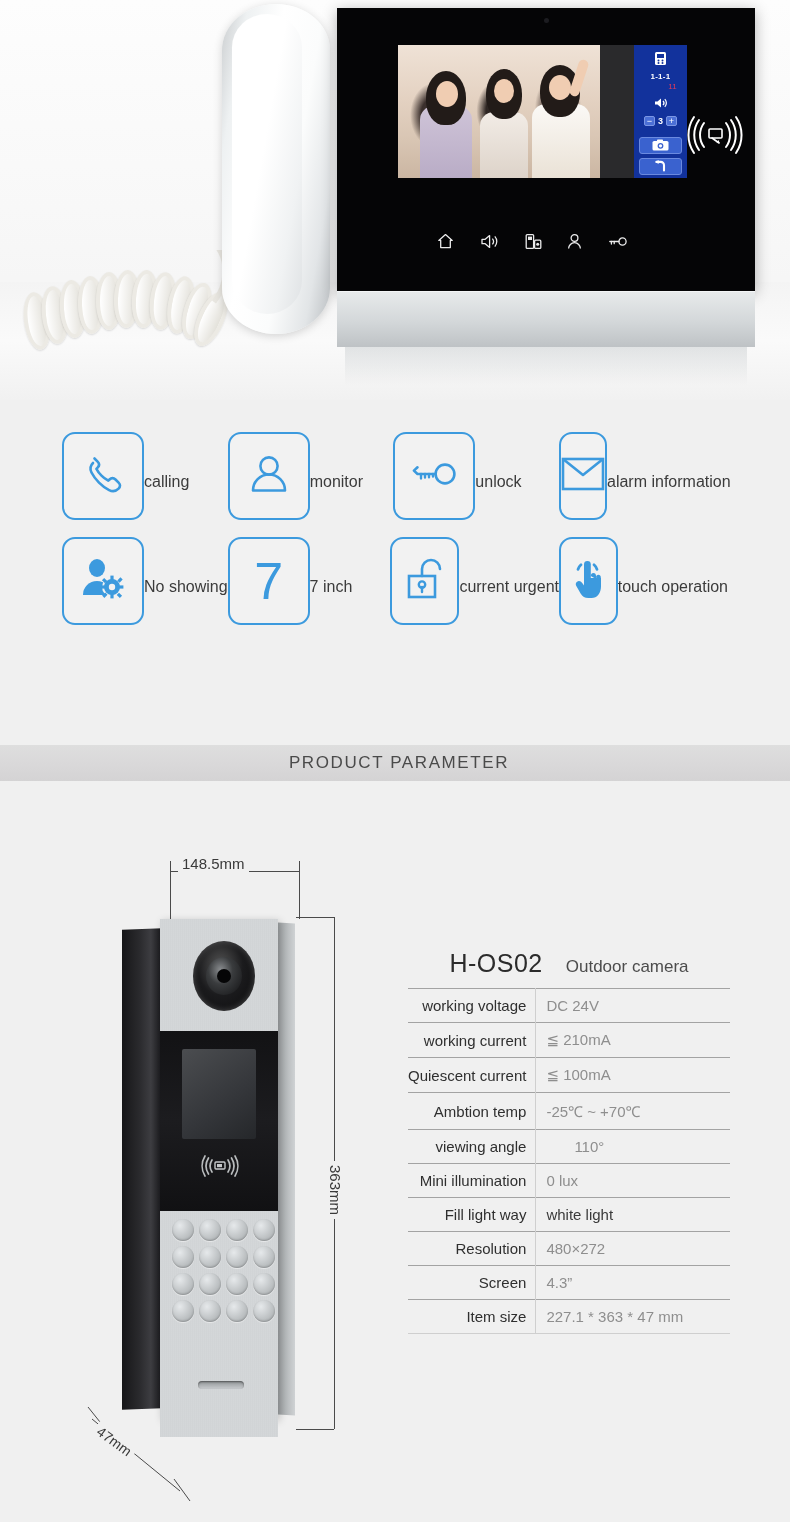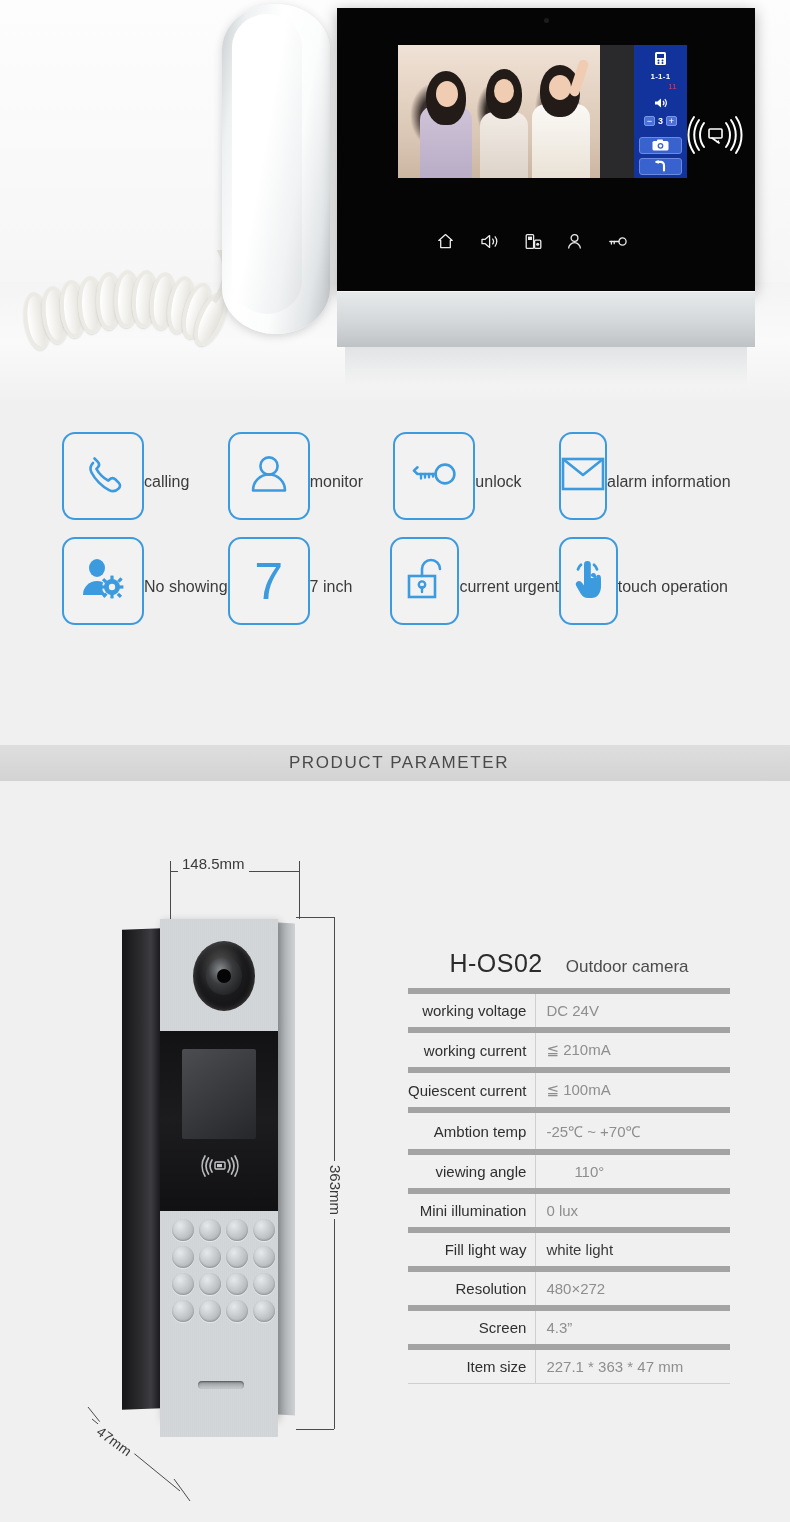--- a/index.html
+++ b/index.html
@@ -274,21 +274,21 @@
 
   
   .spec { position:absolute; left:408px; top:158px; width:322px; }
   .spec-title {
     display:flex; align-items:baseline; justify-content:center;
     gap:23px; padding-bottom:10px;
   }
   .spec-model { font-size:25px; color:#2b2b2b; letter-spacing:.5px; }
   .spec-sub { font-size:17px; color:#4c4c4c; }
   .spec-table { width:100%; border-collapse:collapse; }
-  .spec-table tr { border-top:6px solid #a3a3a3; }
+  .spec-table tr { border-top:1px solid #a3a3a3; }
   .spec-table tr:last-child { border-bottom:1px solid #cfcfcf; }
   .spec-table td { padding:8px 0; font-size:15px; vertical-align:middle; }
   .spec-k {
     width:126px; text-align:right; padding-right:9px !important;
     color:#2f2f2f; border-right:1px solid #cfcfcf; white-space:nowrap;
   }
   .spec-v { padding-left:10px !important; color:#8e8e8e; white-space:nowrap; }
   .spec-v.dark { color:#3a3a3a; }
 </style>
 </head>

